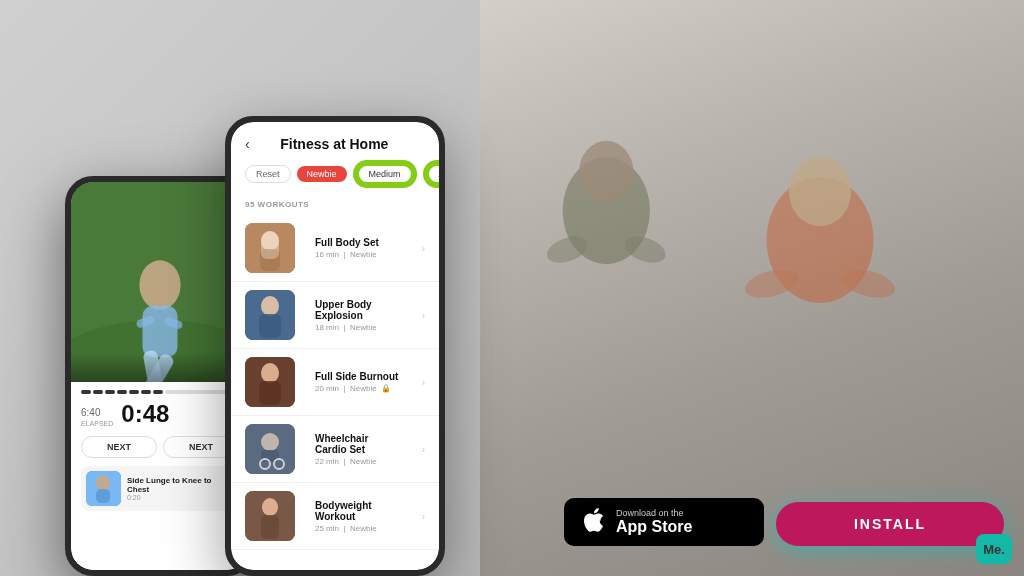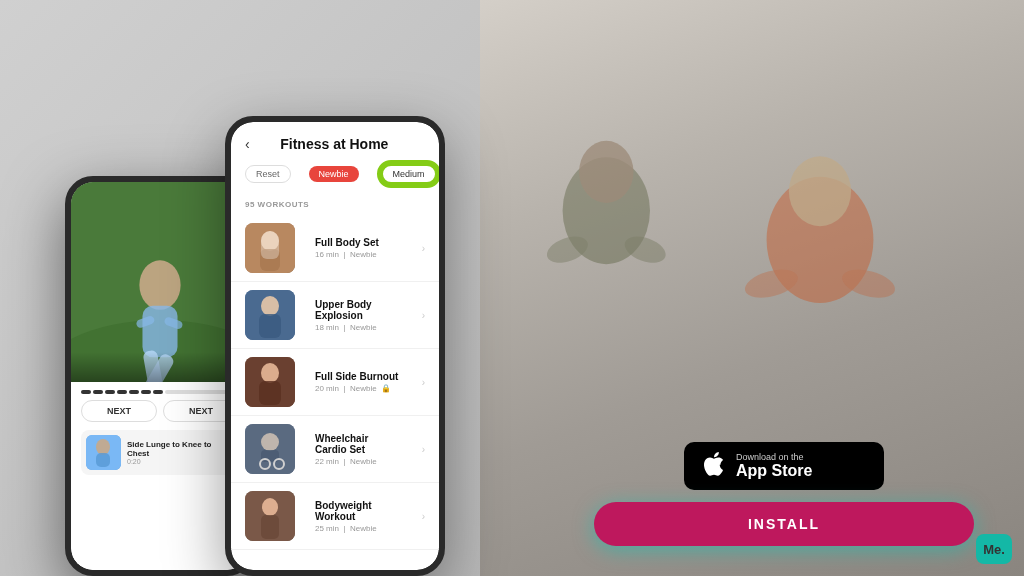--- a/index.html
+++ b/index.html
@@ -233,21 +233,21 @@
       font-weight: 600;
       color: #111;
       flex: 1;
       text-align: center;
       margin-right: 14px;
     }
 
     .filter-row {
       padding: 0 14px 8px;
       display: flex;
-      gap: 18px;
+      gap: 6px;
       align-items: center;
     }
 
     .filter-btn {
       padding: 3px 10px;
       border-radius: 20px;
       font-size: 9px;
       font-weight: 500;
     }
 
@@ -338,22 +338,22 @@
       font-size: 10px;
       color: #ccc;
     }
 
     
     .cta-overlay {
       position: absolute;
       right: 20px;
       bottom: 30px;
       display: flex;
-      flex-direction: column;
-      align-items: center;
+      flex-direction: row;
+      align-items: flex-end;
       gap: 12px;
       z-index: 20;
       width: 440px;
     }
 
     .store-buttons {
       display: flex;
       gap: 12px;
     }
 
@@ -489,20 +489,27 @@
         <div class="progress-bars">
           <div class="progress-bar-segment pb-filled"></div>
           <div class="progress-bar-segment pb-filled"></div>
           <div class="progress-bar-segment pb-filled"></div>
           <div class="progress-bar-segment pb-filled"></div>
           <div class="progress-bar-segment pb-filled"></div>
           <div class="progress-bar-segment pb-filled"></div>
           <div class="progress-bar-segment pb-filled"></div>
           <div class="progress-bar-segment pb-empty"></div>
         </div>
+        <div class="timer-row">
+          <div>
+            <span class="elapsed-time">6:40</span>
+            <span class="elapsed-label">ELAPSED</span>
+          </div>
+          <div class="main-timer">0:48</div>
+        </div>
         <div class="nav-buttons">
           <div class="nav-btn">NEXT</div>
           <div class="nav-btn">NEXT</div>
         </div>
         <div class="next-workout-card">
           <div class="next-workout-thumb">
             <svg width="35" height="35" viewBox="0 0 35 35">
               <rect width="35" height="35" fill="#7ab8f5"></rect>
               <ellipse cx="17" cy="12" rx="7" ry="8" fill="#c8a888" opacity="0.9"></ellipse>
               <rect x="10" y="18" width="14" height="14" rx="5" fill="#5898d5" opacity="0.8"></rect>

